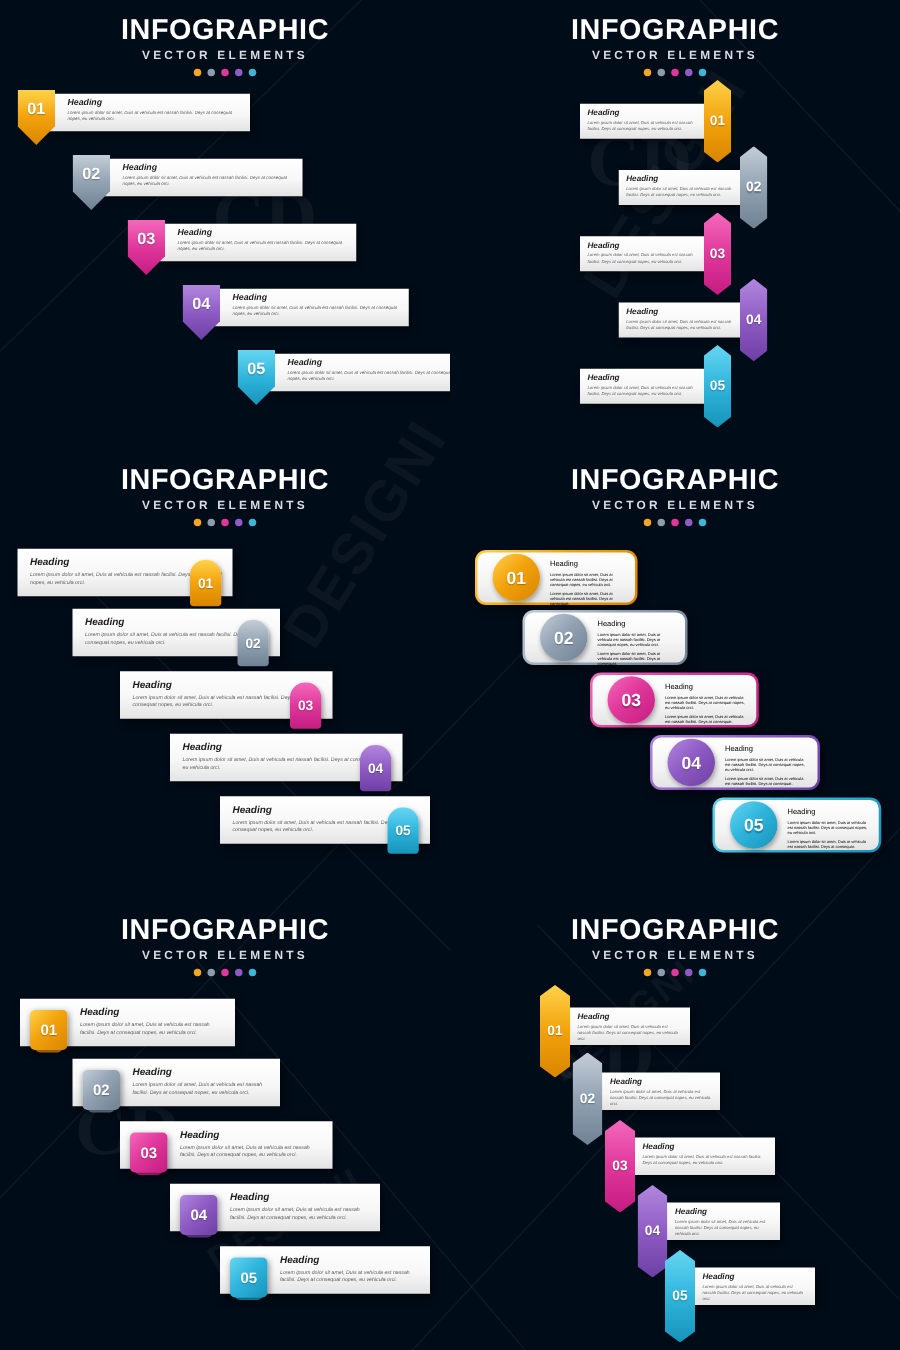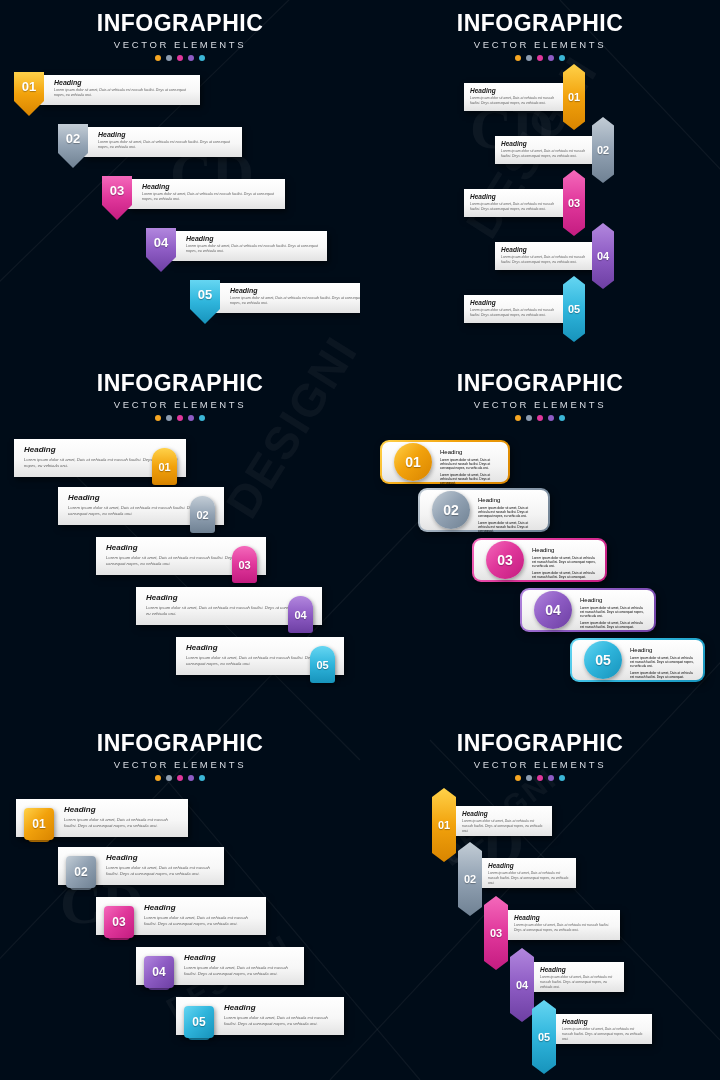--- a/index.html
+++ b/index.html
@@ -37,21 +37,21 @@
            grid-template-rows:360px 360px 360px; }
   .panel { position:relative; overflow:hidden; }
 
   
   .ptitle { text-align:center; padding-top:10px; }
   .ptitle .t1 {
     color:#ffffff; font-size:23px; font-weight:700; letter-spacing:.5px;
     font-family:"Liberation Sans", sans-serif;
   }
   .ptitle .t2 {
-    color:#d9dde3; font-size:9.5px; letter-spacing:2.6px; margin-top:2px;
+    color:#d9dde3; font-size:9.5px; letter-spacing:2.6px; margin-top:2px;font-weight:bold;
   }
   .dots { display:flex; justify-content:center; gap:5px; margin-top:5px; }
   .dots i { width:6px; height:6px; border-radius:50%; display:block; }
 
   
   .card {
     position:absolute;
     background:linear-gradient(180deg,#ffffff 0%,#f7f7f7 55%,#e3e3e3 100%);
     box-shadow:2px 3px 6px rgba(0,0,0,.55);
   }

